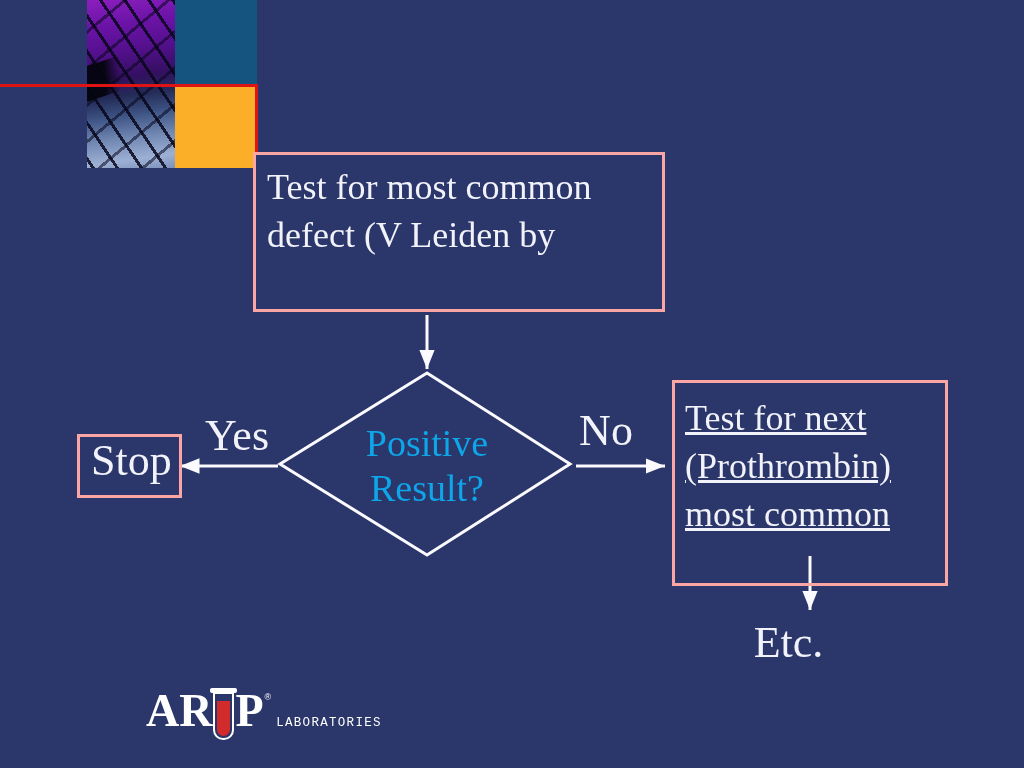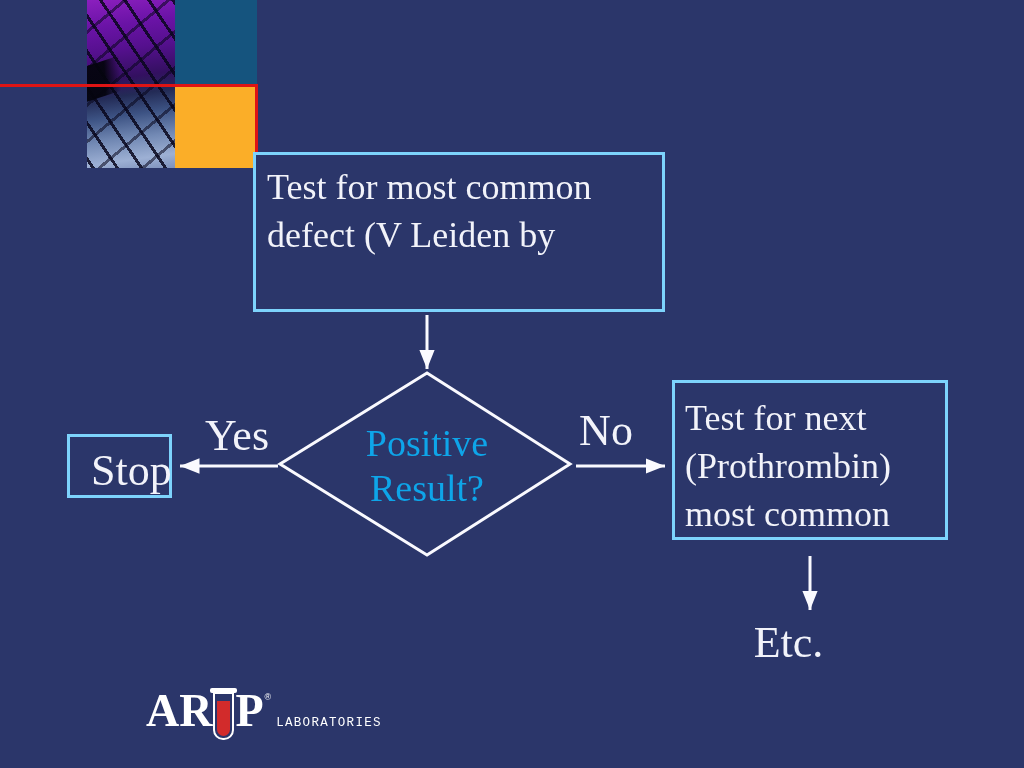--- a/index.html
+++ b/index.html
@@ -38,28 +38,28 @@
     position:absolute; left:258px; top:46px;
     font-family:"Liberation Sans", sans-serif;
     font-size:41px; line-height:1.1; color:#FFFFFF; white-space:nowrap;
   }
 
   
   .connectors { position:absolute; left:0; top:0; width:1024px; height:768px; }
   .connectors line, .connectors polygon { stroke:#FAFAFF; stroke-width:3; fill:none; }
 
   .fbox {
-    position:absolute; border:3px solid #7dd3fc; color:#F2F3FA;
+    position:absolute; border:3px solid #fca5a5; color:#F2F3FA;
     font-size:36px; line-height:48px;
   }
   .fbox .bline { display:block; }
   .box-start { left:253px; top:152px; width:412px; height:160px; padding:8px 0 0 11px; box-sizing:border-box; }
-  .box-next  { left:672px; top:380px; width:276px; height:160px; padding:11px 0 6px 10px; box-sizing:border-box; }
-  .box-stop  { left:67px;  top:434px; width:105px; height:64px;  box-sizing:border-box;
-               display:flex; align-items:flex-end; padding-left:21px; font-size:44px; }
+  .box-next  { left:672px; top:380px; width:276px; height:206px; padding:11px 0 6px 10px; box-sizing:border-box;text-decoration:underline; }
+  .box-stop  { left:77px;  top:434px; width:105px; height:64px;  box-sizing:border-box;
+               display:flex; align-items:flex-start; padding-left:11px; font-size:44px; }
 
   .decision-text {
     position:absolute; left:317px; top:421px; width:220px; text-align:center;
     color:#0ea5e9; font-size:38px; line-height:45px;
   }
   .decision-text .bline { display:block; }
 
   .branch-label {
     position:absolute; color:#F2F3FA; font-size:44px; line-height:1;
     text-align:center; white-space:nowrap;

